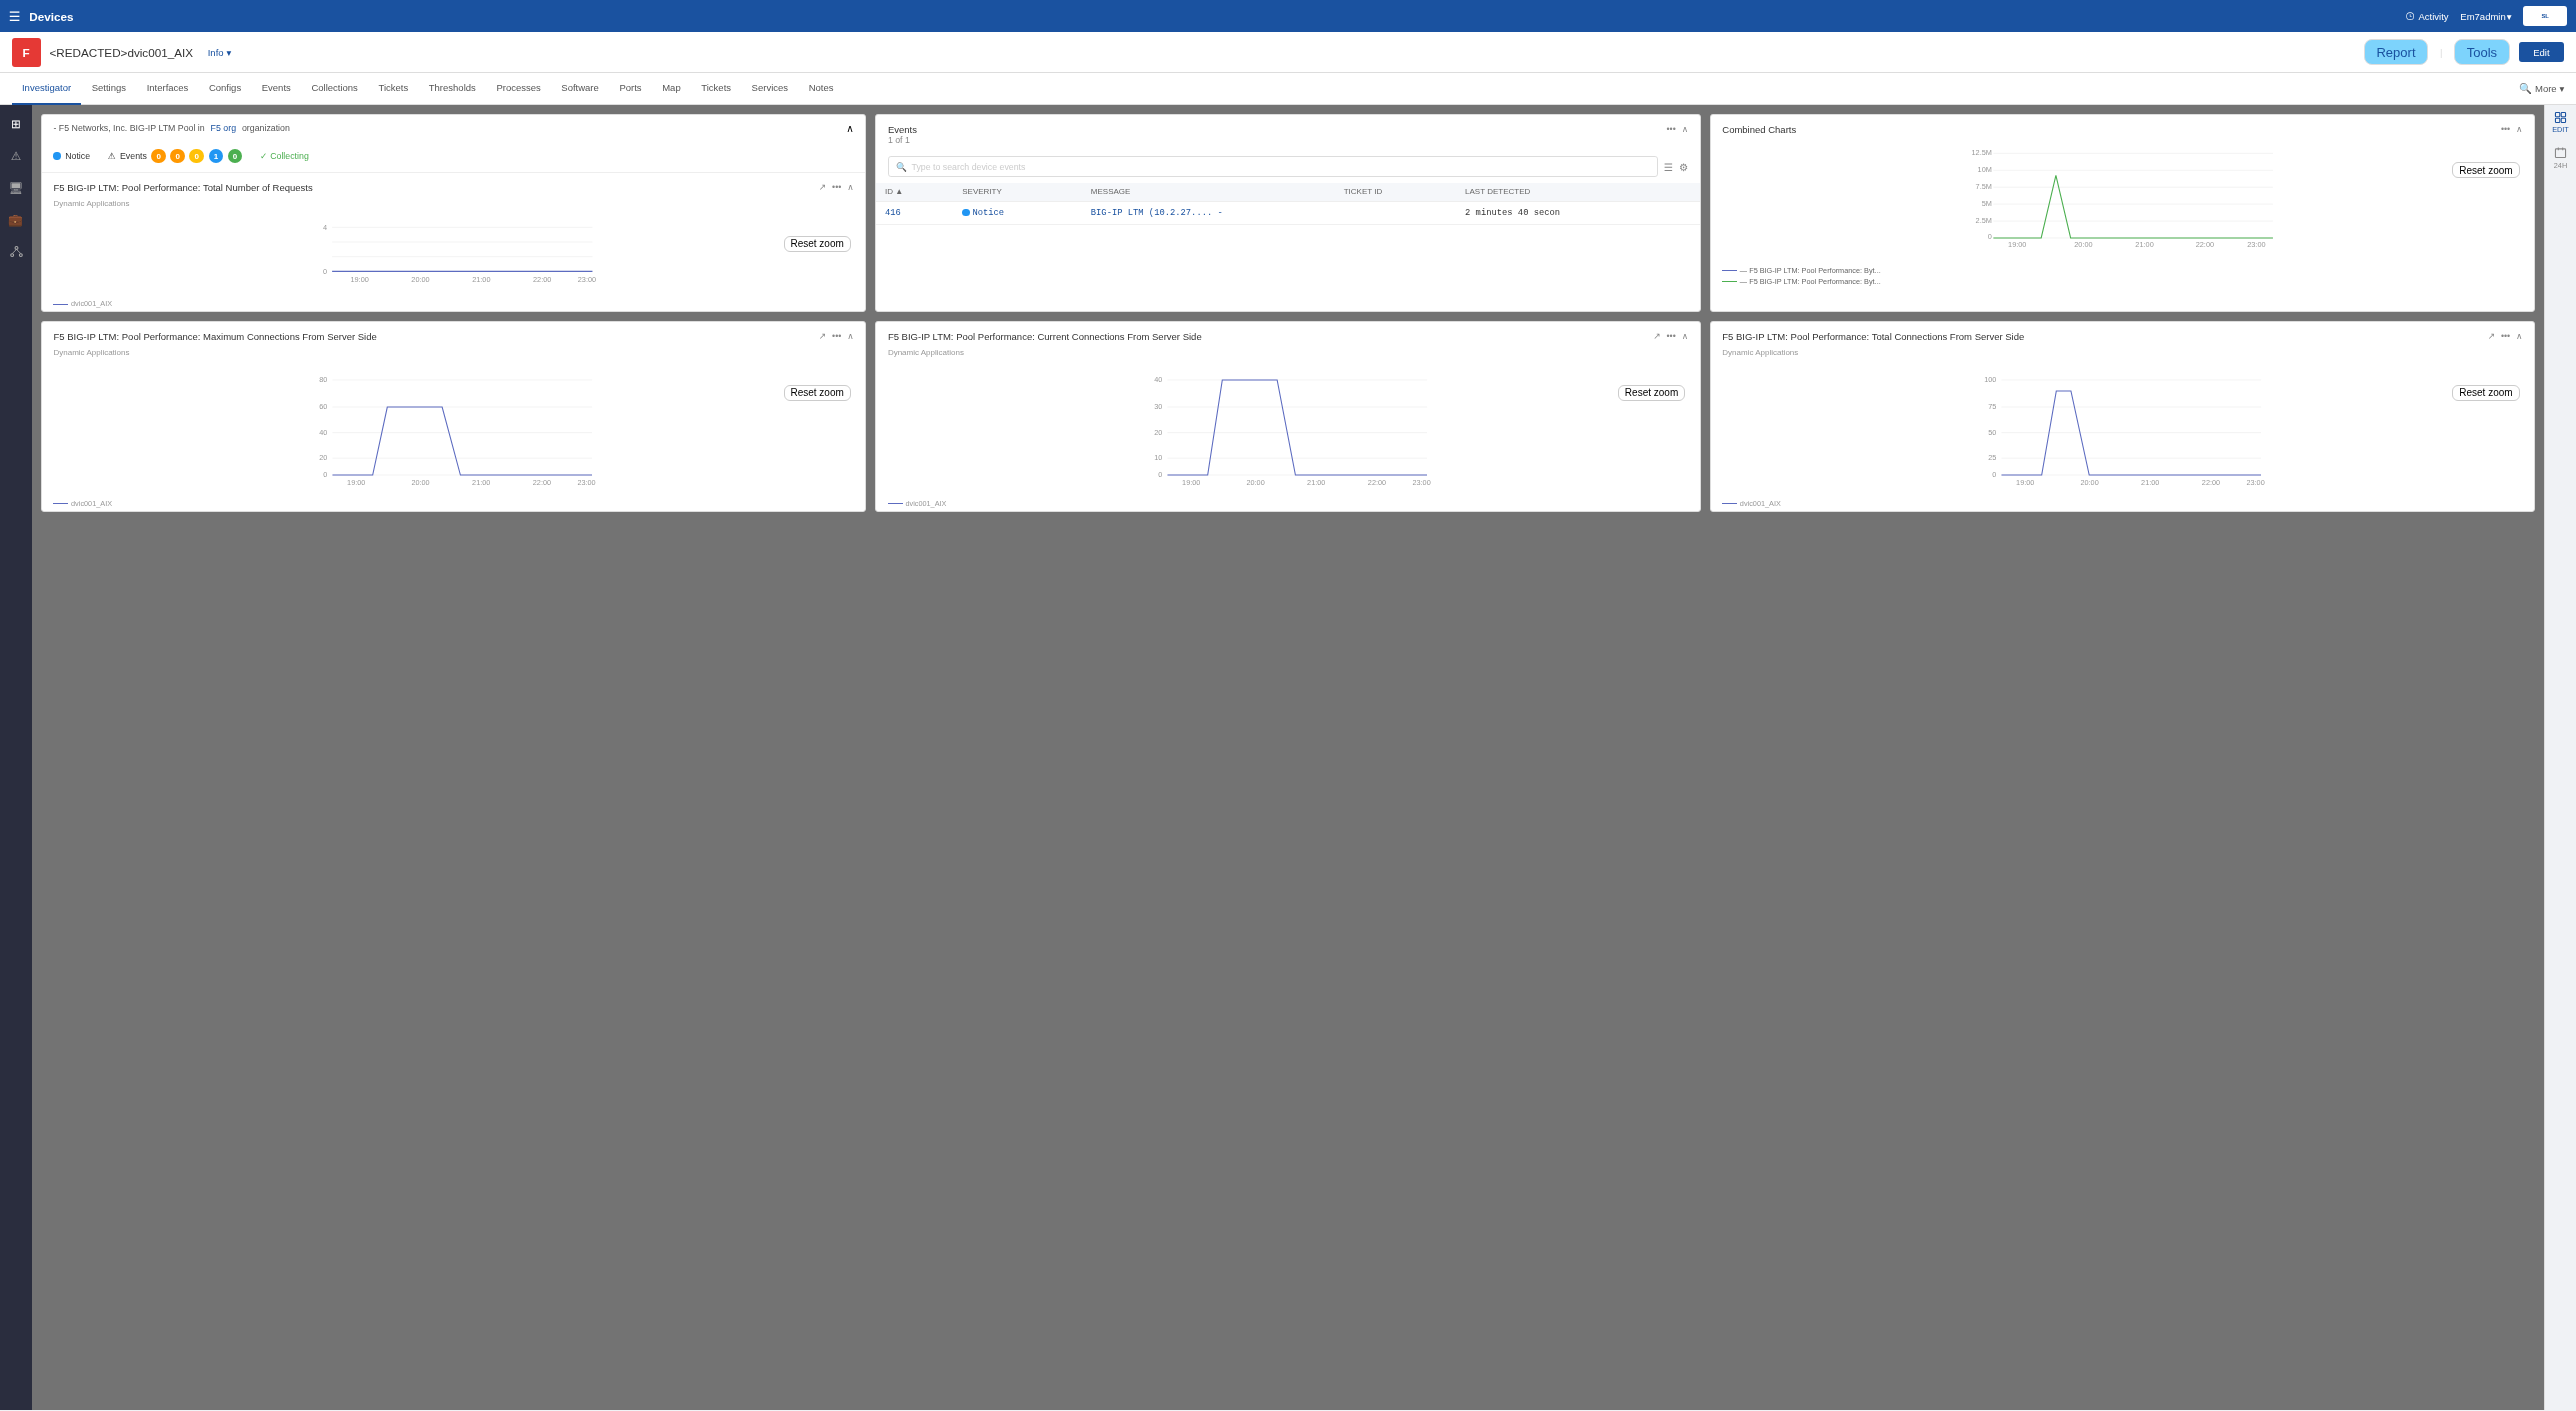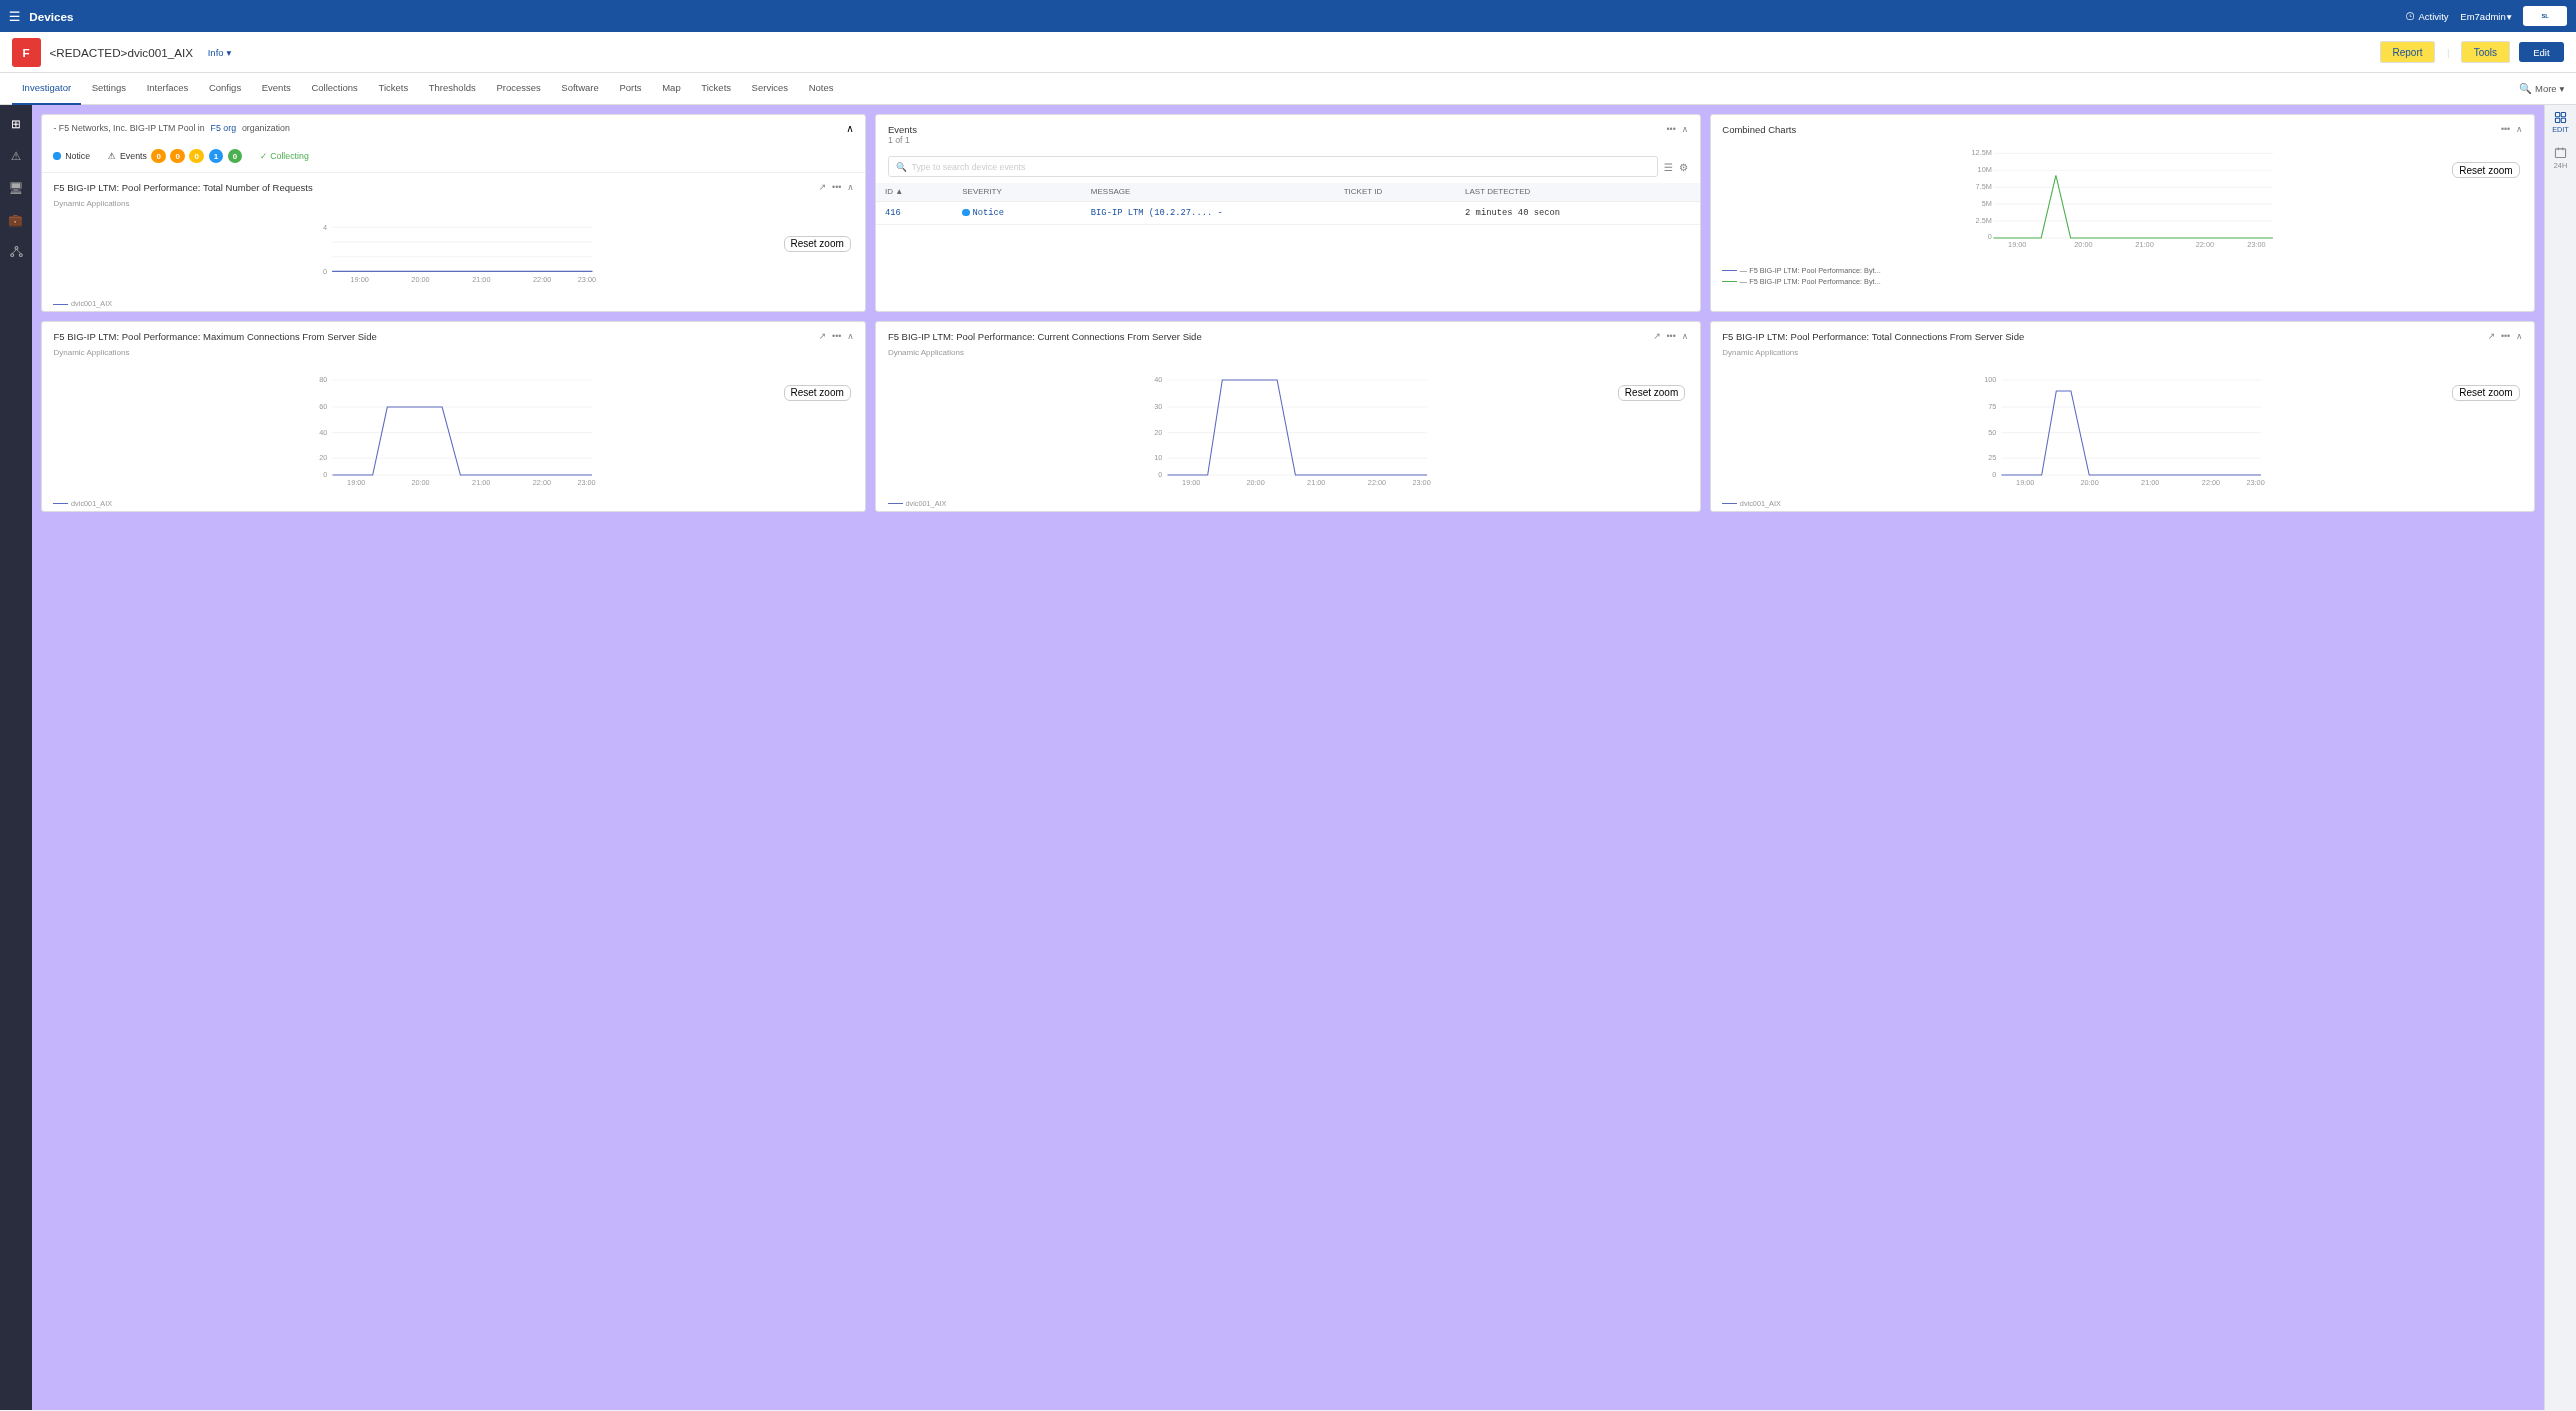--- a/index.html
+++ b/index.html
@@ -50,25 +50,25 @@
       font-size: 9.5px;
       cursor: pointer;
       display: flex; align-items: center; gap: 2.9px;
       padding: 2.9px 5.9px;
       border-radius: 2.9px;
     }
     .device-bar-right { margin-left: auto; display: flex; gap: 8.8px; align-items: center; }
     .btn-report, .btn-tools {
       padding: 4.4px 11.7px;
       border: 0.7px solid #ddd;
-      background: #fde047;
+      background: #7dd3fc;
       color: #1a52a0;
-      border-radius: 2px;
+      border-radius: 8px;
       cursor: pointer;
-      font-size: 10px;
+      font-size: 13px;
     }
     .btn-edit {
       padding: 4.4px 14.7px;
       background: #1a52a0;
       color: white;
       border: none;
       border-radius: 2.9px;
       cursor: pointer;
       font-size: 9.5px;
       font-weight: 500;
@@ -133,21 +133,21 @@
     .right-action {
       display: flex; flex-direction: column; align-items: center;
       font-size: 7.3px; color: #1a52a0; cursor: pointer; gap: 1.5px;
     }
 
     
     .main-content {
       flex: 1;
       overflow-y: auto;
       padding: 8.8px;
-      background: #c4b5fd;
+      background: #737373;
     }
 
     
     .cards-grid { display: grid; grid-template-columns: 1fr 1fr 1fr; gap: 8.8px; }
     .card {
       background: white;
       border-radius: 2.9px;
       border: 0.7px solid #ddd;
       overflow: hidden;
     }

